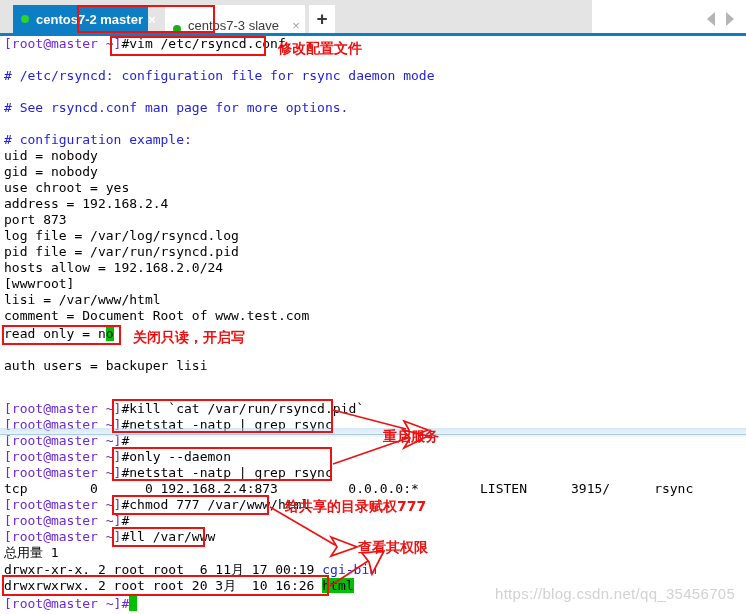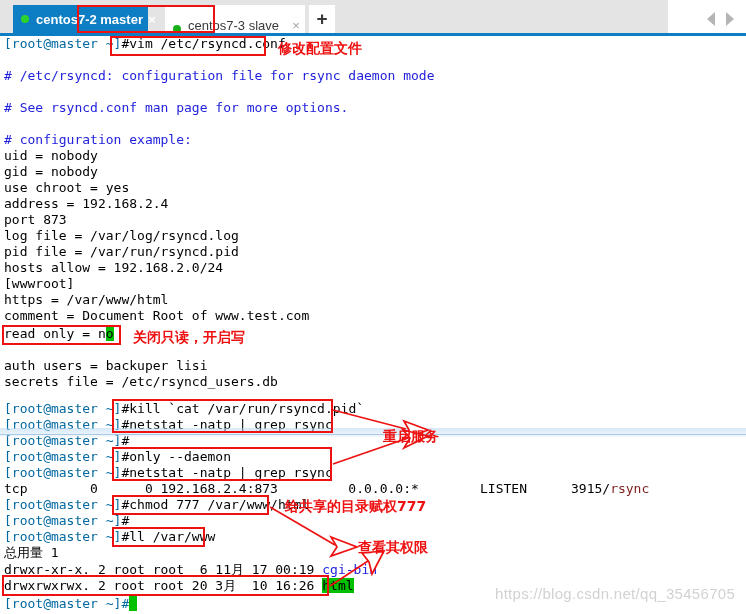--- a/index.html
+++ b/index.html
@@ -13,21 +13,21 @@
     position: relative;
     overflow: hidden;
     font-family: "DejaVu Sans Mono", "Liberation Mono", monospace;
     -webkit-font-smoothing: none;
   }
 
   
   #tabbar {
     position: absolute;
     left: 0; top: 0;
-    width: 668px; height: 33px;
+    width: 592px; height: 33px;
     background: #e4e4e4;
     box-sizing: border-box;
   }
   #tabbar:after {
     content: "";
     position: absolute;
     left: 0; top: 33px;
     width: 746px; height: 3px;
     background: #0d7dc4;
   }
@@ -115,23 +115,23 @@
     line-height: 16px;
     color: #000000;
     white-space: pre;
   }
   .ln {
     position: absolute;
     left: 4px;
     height: 16px;
     white-space: pre;
   }
-  .cy { color: #0369a1; }
+  .cy { color: #6d28d9; }
   .bl { color: #2222dd; text-align: right; }
-  .rd { color: #7f1d1d; }
+  .rd { color: #000000; margin-left: 44px; }
   .cursor {
     background: #00c000;
     color: #000000;
   }
   .cursorblank {
     background: #00c000;
     color: transparent;
   }
 
   
@@ -217,27 +217,26 @@
 
   <div class="ln" style="top:112px">uid = nobody</div>
   <div class="ln" style="top:128px">gid = nobody</div>
   <div class="ln" style="top:144px">use chroot = yes</div>
   <div class="ln" style="top:160px">address = 192.168.2.4</div>
   <div class="ln" style="top:176px">port 873</div>
   <div class="ln" style="top:192px">log file = /var/log/rsyncd.log</div>
   <div class="ln" style="top:208px">pid file = /var/run/rsyncd.pid</div>
   <div class="ln" style="top:224px">hosts allow = 192.168.2.0/24</div>
   <div class="ln" style="top:240px">[wwwroot]</div>
-  <div class="ln" style="top:256px">https = /var/www/html</div>
+  <div class="ln" style="top:256px">lisi = /var/www/html</div>
   <div class="ln" style="top:272px">comment = Document Root of www.test.com</div>
 
   <div class="ln" style="top:290px"><span>read only = n</span><span class="cursor">o</span></div>
 
   <div class="ln" style="top:322px">auth users = backuper lisi</div>
-  <div class="ln" style="top:338px">secrets file = /etc/rsyncd_users.db</div>
 
   <div class="ln" style="top:365px"><span class="cy">[root@master ~]</span><span>#kill `cat /var/run/rsyncd.pid`</span></div>
   <div class="ln" style="top:381px"><span class="cy">[root@master ~]</span><span>#netstat -natp | grep rsync</span></div>
   <div class="ln" style="top:397px"><span class="cy">[root@master ~]</span><span>#</span></div>
   <div class="ln" style="top:413px"><span class="cy">[root@master ~]</span><span>#only --daemon</span></div>
   <div class="ln" style="top:429px"><span class="cy">[root@master ~]</span><span>#netstat -natp | grep rsync</span></div>
 
   <div class="ln" style="top:445px"><span>tcp        0      0 192.168.2.4:873         0.0.0.0:*</span></div>
   <div class="ln" style="top:445px;left:480px">LISTEN</div>
   <div class="ln" style="top:445px;left:571px"><span>3915/</span><span class="rd">rsync</span></div>

